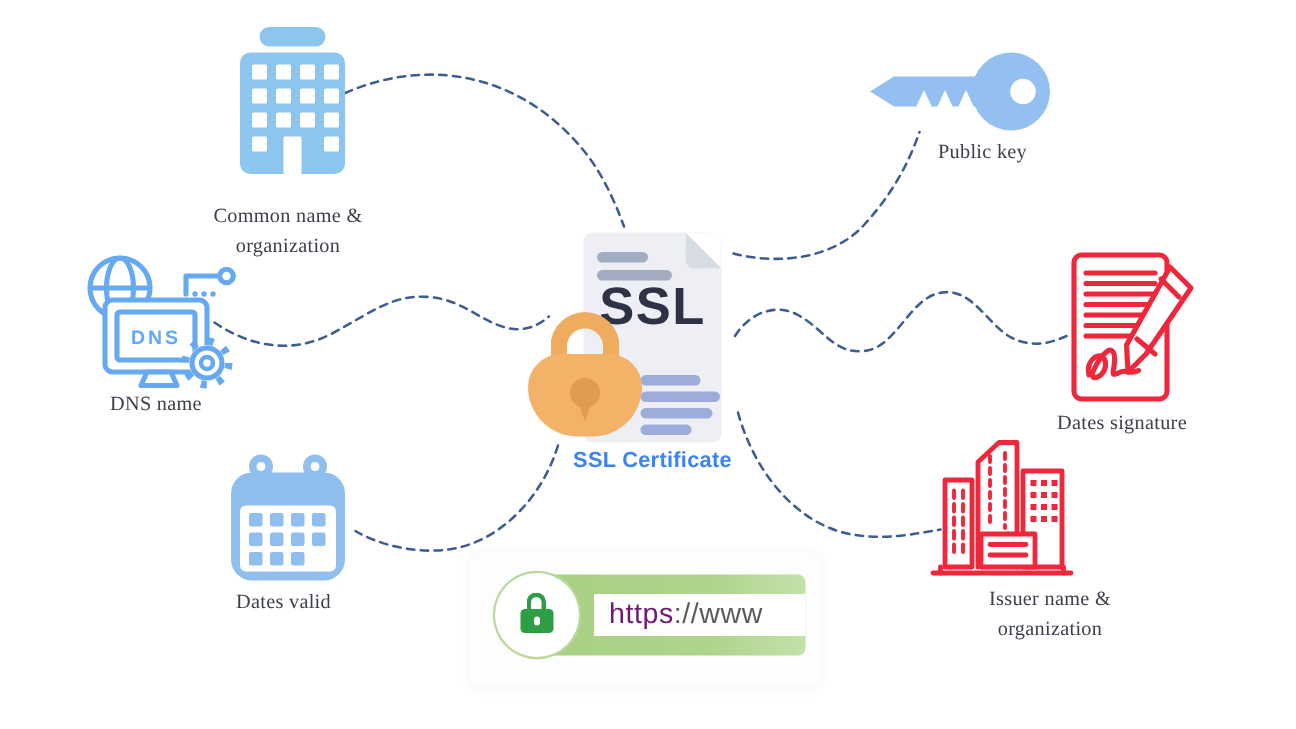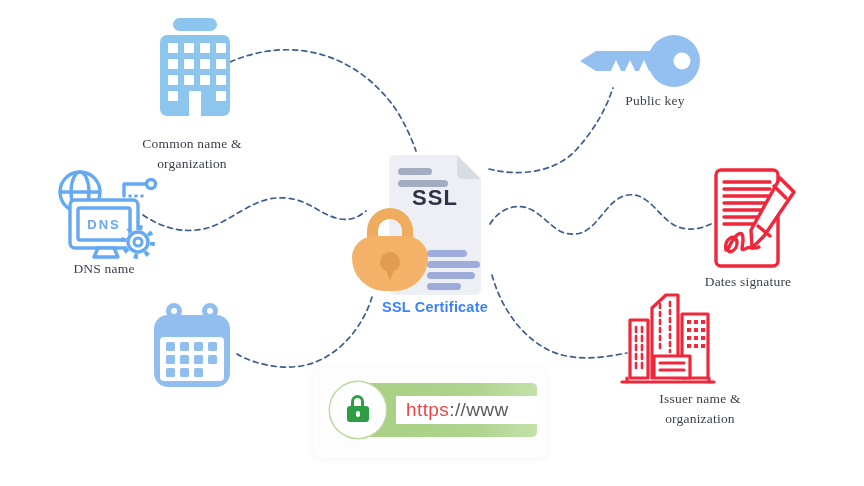--- a/index.html
+++ b/index.html
@@ -39,21 +39,21 @@
     border-color:#ffffff #ffffff #D8DCE3 #D8DCE3;border-radius:0 0 0 6px;
   }
   .doc-line{position:absolute;height:7px;border-radius:3.5px;}
   .doc-line.top{background:#A3ADC2;left:9px;}
   .doc-line.bot{background:#9DACDB;left:38px;}
   .t1{top:13px;width:34px;} .t2{top:25px;width:50px;}
   .b1{top:95px;width:40px;} .b2{top:106px;width:53px;}
   .b3{top:117px;width:48px;} .b4{top:128px;width:34px;}
   .ssl-word{
     position:absolute;left:0;top:30px;width:100%;text-align:center;
-    font-size:22px;font-weight:800;color:#2E3247;letter-spacing:1px;
+    font-size:35px;font-weight:800;color:#2E3247;letter-spacing:1px;
   }
   .padlock{position:absolute;left:352px;top:208px;width:76px;height:84px;z-index:3;}
   .shackle{
     position:absolute;left:15px;top:0;width:24px;height:25px;
     border:11px solid #EFAB5E;border-bottom:none;border-radius:23px 23px 0 0;
   }
   .lock-body{
     position:absolute;left:0;top:28px;width:76px;height:55px;background:#F4B269;
     border-radius:24px 24px 36px 36px;
   }
@@ -72,21 +72,21 @@
   .addr-pill{
     position:absolute;left:17px;top:15px;width:207px;height:54px;
     background:linear-gradient(90deg,#A6CF80 0%,#AFD48D 70%,#C3E1AA 100%);
     border-radius:27px 5px 5px 27px;
   }
   .addr-inner{
     position:absolute;left:66px;top:13px;right:0;bottom:13px;background:#ffffff;
     display:flex;align-items:center;padding-left:10px;
     font-size:19px;letter-spacing:.4px;white-space:nowrap;overflow:hidden;
   }
-  .addr-https{color:#ef4444;font-weight:500;text-align:right;}
+  .addr-https{color:#701a75;font-weight:500;text-align:right;}
   .addr-rest{color:#595B5F;font-weight:500;text-align:right;}
   .addr-circle{
     position:absolute;left:2px;top:1px;width:52px;height:52px;border-radius:50%;background:#ffffff;
     box-shadow:0 0 0 2px #ffffff,0 0 0 3.5px #BBD99E;
   }
   .mini-shackle{position:absolute;left:19px;top:11px;width:7px;height:9px;
     border:3.5px solid #2E9E44;border-bottom:none;border-radius:7px 7px 0 0;}
   .mini-body{position:absolute;left:15px;top:22px;width:22px;height:16px;background:#2E9E44;border-radius:3px;}
   .mini-dot{position:absolute;left:24px;top:27px;width:4px;height:6px;background:#fff;border-radius:2px;}
 </style>
@@ -178,20 +178,21 @@
         <rect x="16" y="54" width="9" height="9" rx="1.5"></rect>
           <rect x="30" y="54" width="9" height="9" rx="1.5"></rect>
           <rect x="44" y="54" width="9" height="9" rx="1.5"></rect>
           <rect x="58" y="54" width="9" height="9" rx="1.5"></rect>
         <rect x="16" y="67" width="9" height="9" rx="1.5"></rect>
           <rect x="30" y="67" width="9" height="9" rx="1.5"></rect>
           <rect x="44" y="67" width="9" height="9" rx="1.5"></rect>
       </g>
     </svg>
   </div>
+  <div class="node-label label-dates">Dates valid</div>
 
   <div class="node-icon icon-key">
     <svg width="128" height="58" viewBox="0 0 128 58">
       <polygon points="4,28 20,18 86,18 86,38 20,38" fill="#93C0F1"></polygon>
       <circle cx="98" cy="28" r="26" fill="#93C0F1"></circle>
       <circle cx="106" cy="28" r="8.5" fill="#ffffff"></circle>
       <g fill="#ffffff">
         <polygon points="34,40 40,27 46,40"></polygon>
         <polygon points="48,40 54,27 60,40"></polygon>
         <polygon points="62,40 68,27 74,40"></polygon>

